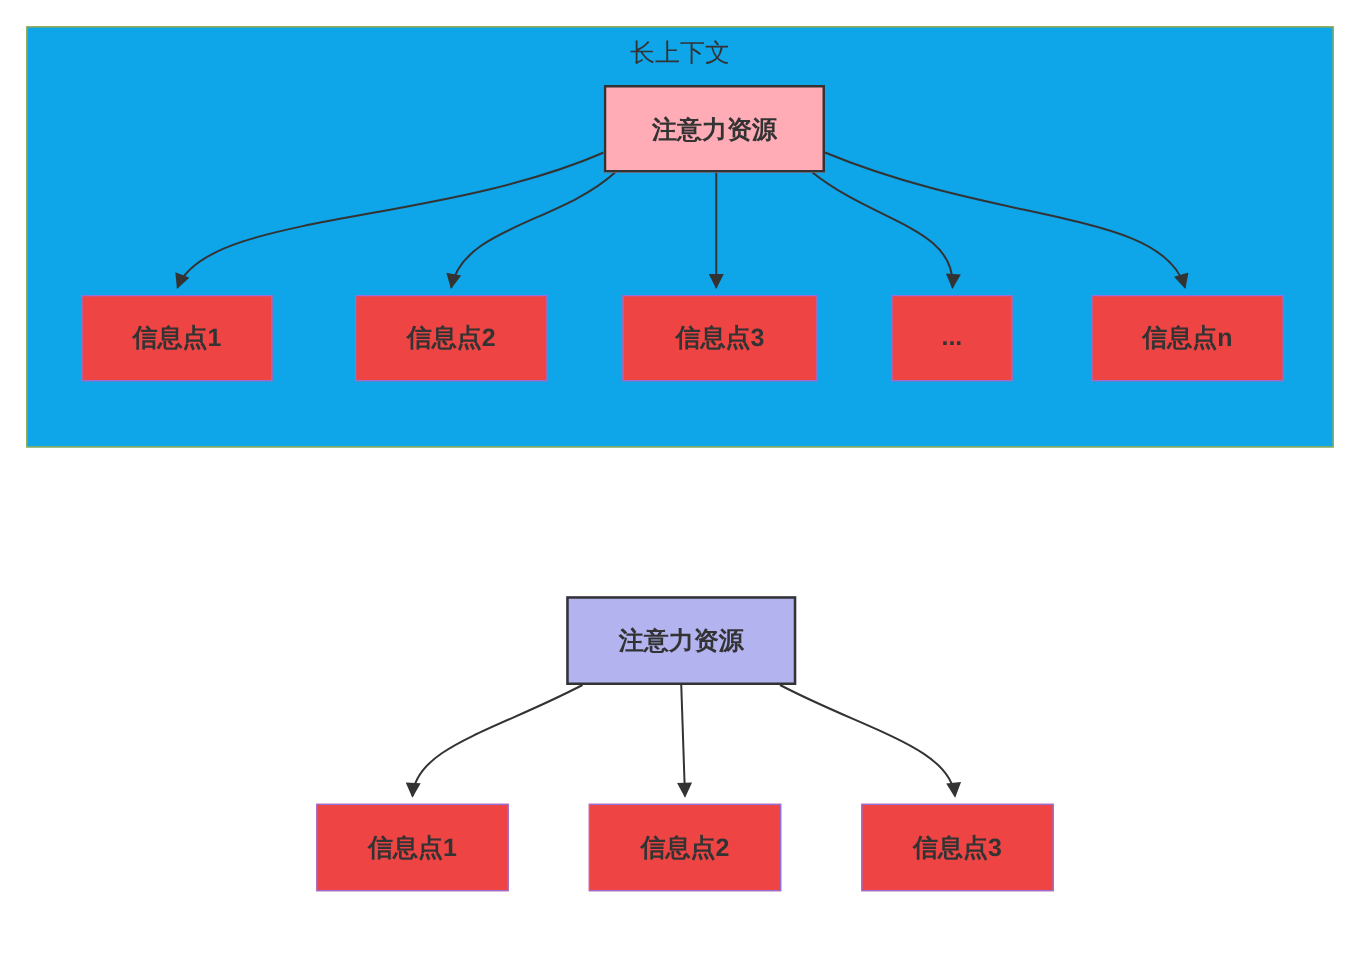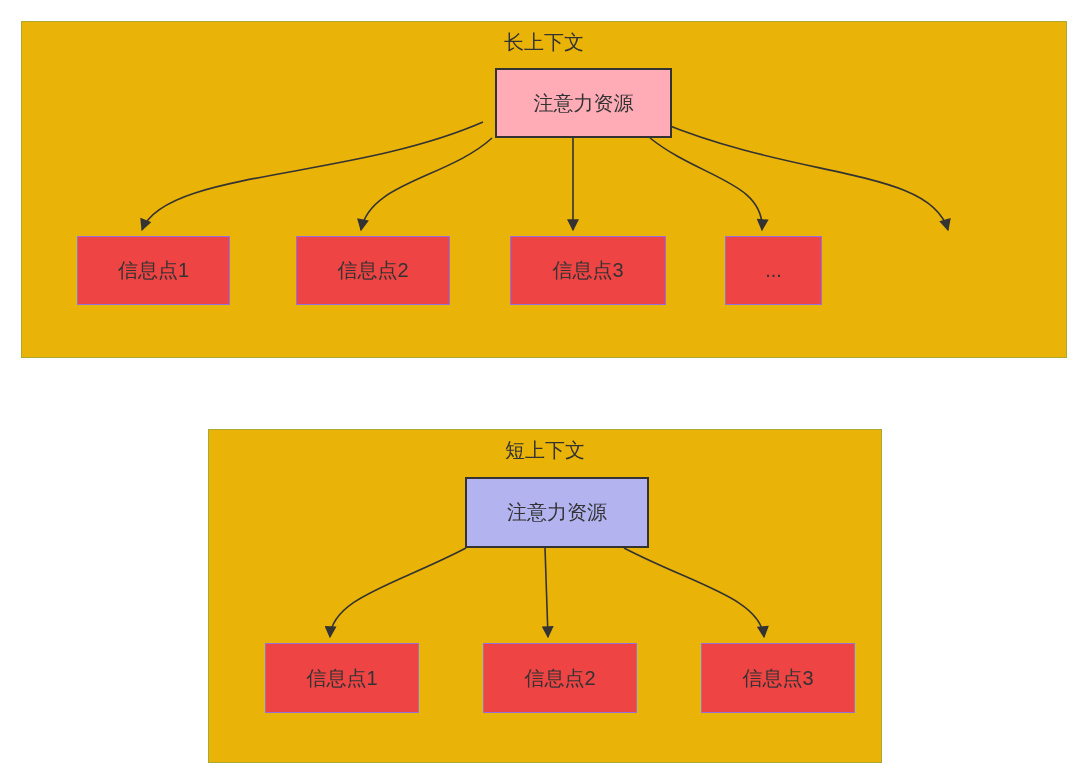--- a/index.html
+++ b/index.html
@@ -4,50 +4,47 @@
 <style>
   html,body{margin:0;padding:0;}
   body{
     width:1080px;height:774px;position:relative;background:#ffffff;
     font-family:"Liberation Sans","DejaVu Sans",sans-serif;
     color:#333333;overflow:hidden;
   }
   .stage{position:absolute;left:0;top:0;width:1080px;height:774px;}
   .panel{
     position:absolute;box-sizing:border-box;
-    background:#eab308;border:1px solid #aaaa33;
+    background:#0ea5e9;border:1px solid #aaaa33;
   }
   .panel-title{
     position:absolute;left:0;right:0;top:7px;text-align:center;
     font-size:20px;font-weight:500;color:#333333;
   }
   .node{
     position:absolute;box-sizing:border-box;display:flex;
     align-items:center;justify-content:center;
-    font-size:20px;font-weight:400;color:#333333;text-align:center;margin-left:12px;
+    font-size:20px;font-weight:700;color:#333333;text-align:center;
   }
   .source{border:2.5px solid #333333;}
   .source-long{background:#ffacb7;}
   .source-short{background:#b3b3f0;}
   .target{background:#ef4444;border:1.3px solid #9370db;}
   .arrows{position:absolute;left:0;top:0;pointer-events:none;}
   .arrow-path{fill:none;stroke:#333333;stroke-width:1.6px;}
 </style>
 </head>
 <body>
 
 <div class="stage">
 
   <div class="panel" style="left:21px;top:21px;width:1046px;height:337px;">
     <div class="panel-title">长上下文</div>
   </div>
 
-  <div class="panel" style="left:208px;top:429px;width:674px;height:334px;">
-    <div class="panel-title">短上下文</div>
-  </div>
 
   <svg class="arrows" width="1080" height="774" viewBox="0 0 1080 774">
     <defs>
       <marker id="arrowhead" viewBox="0 0 10 10" refX="9" refY="5" markerUnits="userSpaceOnUse" markerWidth="13" markerHeight="12" orient="auto">
         <path d="M0,0 L10,5 L0,10 Z" fill="#333333"></path>
       </marker>
     </defs>
 
     <path class="arrow-path" marker-end="url(#arrowhead)" d="M 483 122 C 350 180, 165 170, 142 230"></path>
     <path class="arrow-path" marker-end="url(#arrowhead)" d="M 492 138 C 448 178, 370 182, 361 230"></path>
@@ -59,20 +56,21 @@
     <path class="arrow-path" marker-end="url(#arrowhead)" d="M 545 548 C 546 580, 547 605, 548 637"></path>
     <path class="arrow-path" marker-end="url(#arrowhead)" d="M 624 548 C 695 585, 760 598, 764 637"></path>
   </svg>
 
   <div class="node source source-long" style="left:483px;top:68px;width:177px;height:70px;">注意力资源</div>
 
   <div class="node target" style="left:65px;top:236px;width:153px;height:69px;">信息点1</div>
   <div class="node target" style="left:284px;top:236px;width:154px;height:69px;">信息点2</div>
   <div class="node target" style="left:498px;top:236px;width:156px;height:69px;">信息点3</div>
   <div class="node target" style="left:713px;top:236px;width:97px;height:69px;">...</div>
+  <div class="node target" style="left:873px;top:236px;width:154px;height:69px;">信息点n</div>
 
   <div class="node source source-short" style="left:453px;top:477px;width:184px;height:71px;">注意力资源</div>
 
   <div class="node target" style="left:253px;top:643px;width:154px;height:70px;">信息点1</div>
   <div class="node target" style="left:471px;top:643px;width:154px;height:70px;">信息点2</div>
   <div class="node target" style="left:689px;top:643px;width:154px;height:70px;">信息点3</div>
 
 </div>
 
 </body></html>

